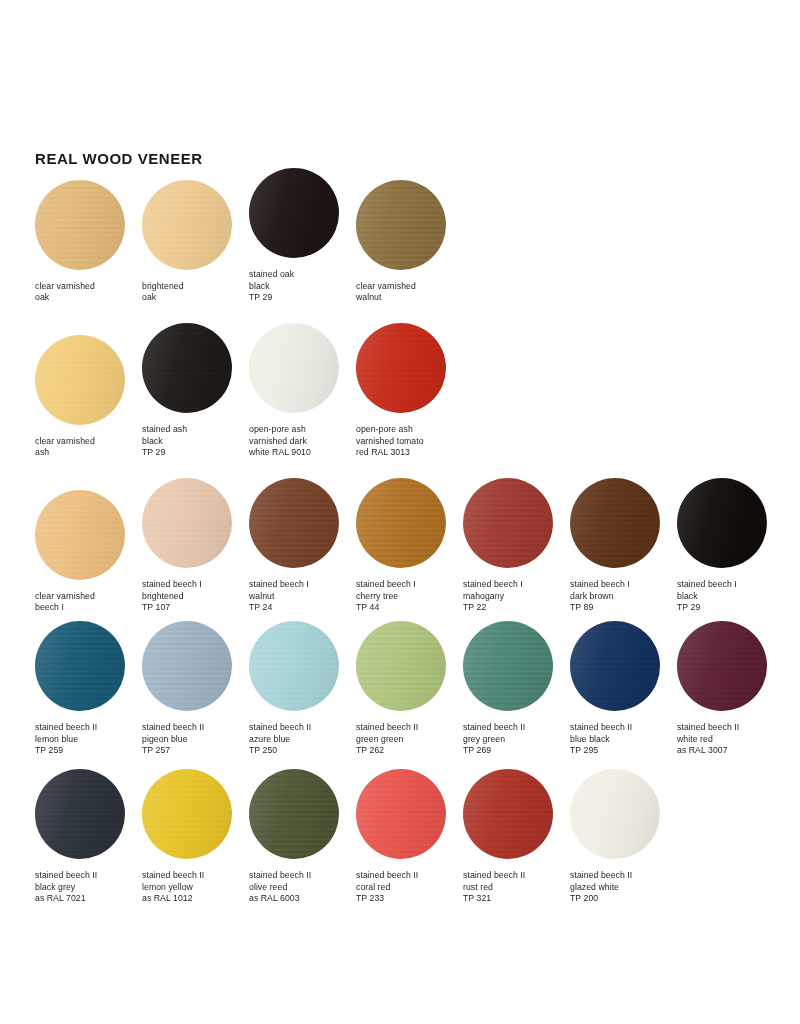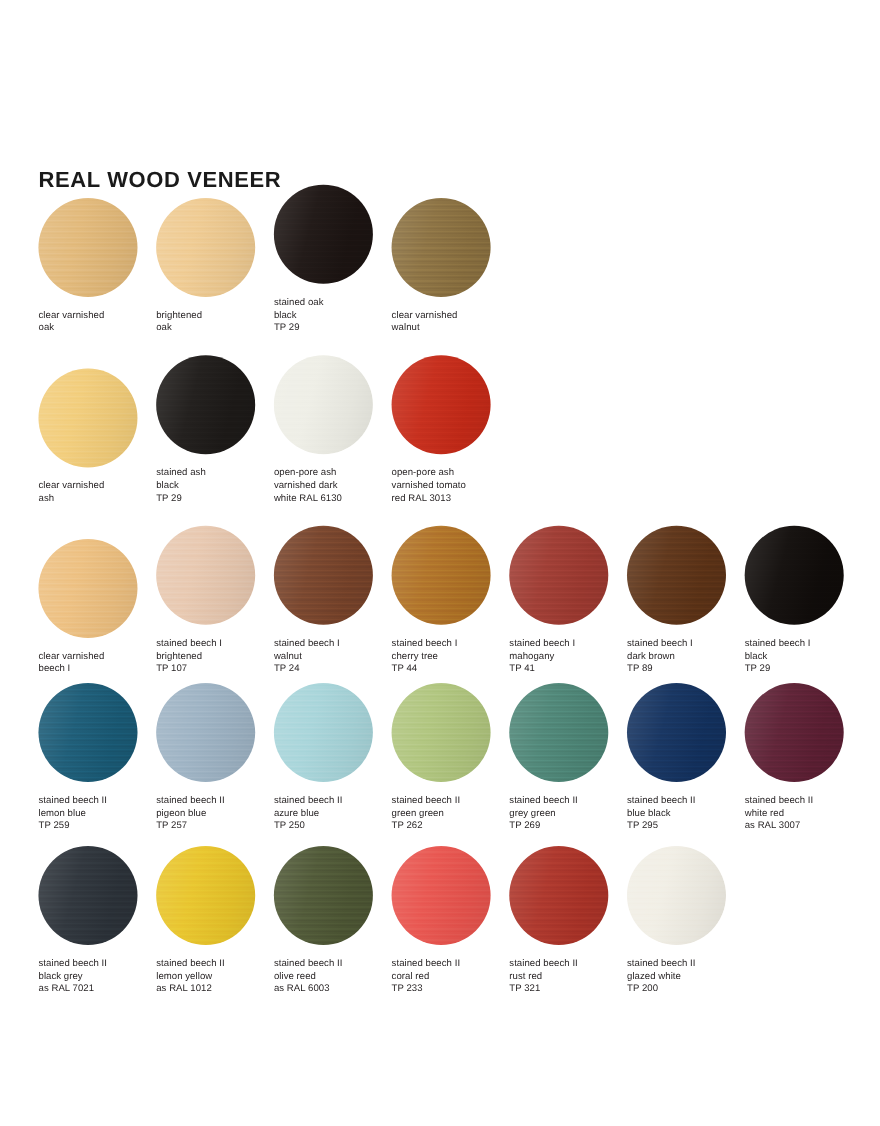--- a/index.html
+++ b/index.html
@@ -22,21 +22,21 @@
     left: 0; top: 0;
     width: 800px;
     height: 1024px;
   }
 
   
   .page-title {
     position: absolute;
     left: 35px;
     top: 140px;
-    font-size: 20px;
+    font-size: 15px;
     font-weight: bold;
     letter-spacing: 0.55px;
     color: #1a1a1a;
     white-space: nowrap;
   }
 
   
   .swatch-row {
     position: absolute;
     left: 35px;
@@ -181,21 +181,21 @@
           </div>
         </div>
         <div class="swatch-cell">
           <div class="chip" style="background-color: rgb(238, 238, 230);">
             <div class="grain"></div>
             <div class="sheen"></div>
           </div>
           <div class="caption">
             <span class="ln">open-pore ash</span>
             <span class="ln">varnished dark</span>
-            <span class="ln">white RAL 6130</span>
+            <span class="ln">white RAL 9010</span>
           </div>
         </div>
         <div class="swatch-cell">
           <div class="chip" style="background-color: rgb(197, 42, 24);">
             <div class="grain"></div>
             <div class="sheen"></div>
           </div>
           <div class="caption">
             <span class="ln">open-pore ash</span>
             <span class="ln">varnished tomato</span>
@@ -248,21 +248,21 @@
           </div>
         </div>
         <div class="swatch-cell">
           <div class="chip" style="background-color: rgb(158, 58, 49);">
             <div class="grain"></div>
             <div class="sheen"></div>
           </div>
           <div class="caption">
             <span class="ln">stained beech I</span>
             <span class="ln">mahogany</span>
-            <span class="ln">TP 41</span>
+            <span class="ln">TP 22</span>
           </div>
         </div>
         <div class="swatch-cell">
           <div class="chip" style="background-color: rgb(93, 51, 23);">
             <div class="grain"></div>
             <div class="sheen"></div>
           </div>
           <div class="caption">
             <span class="ln">stained beech I</span>
             <span class="ln">dark brown</span>

